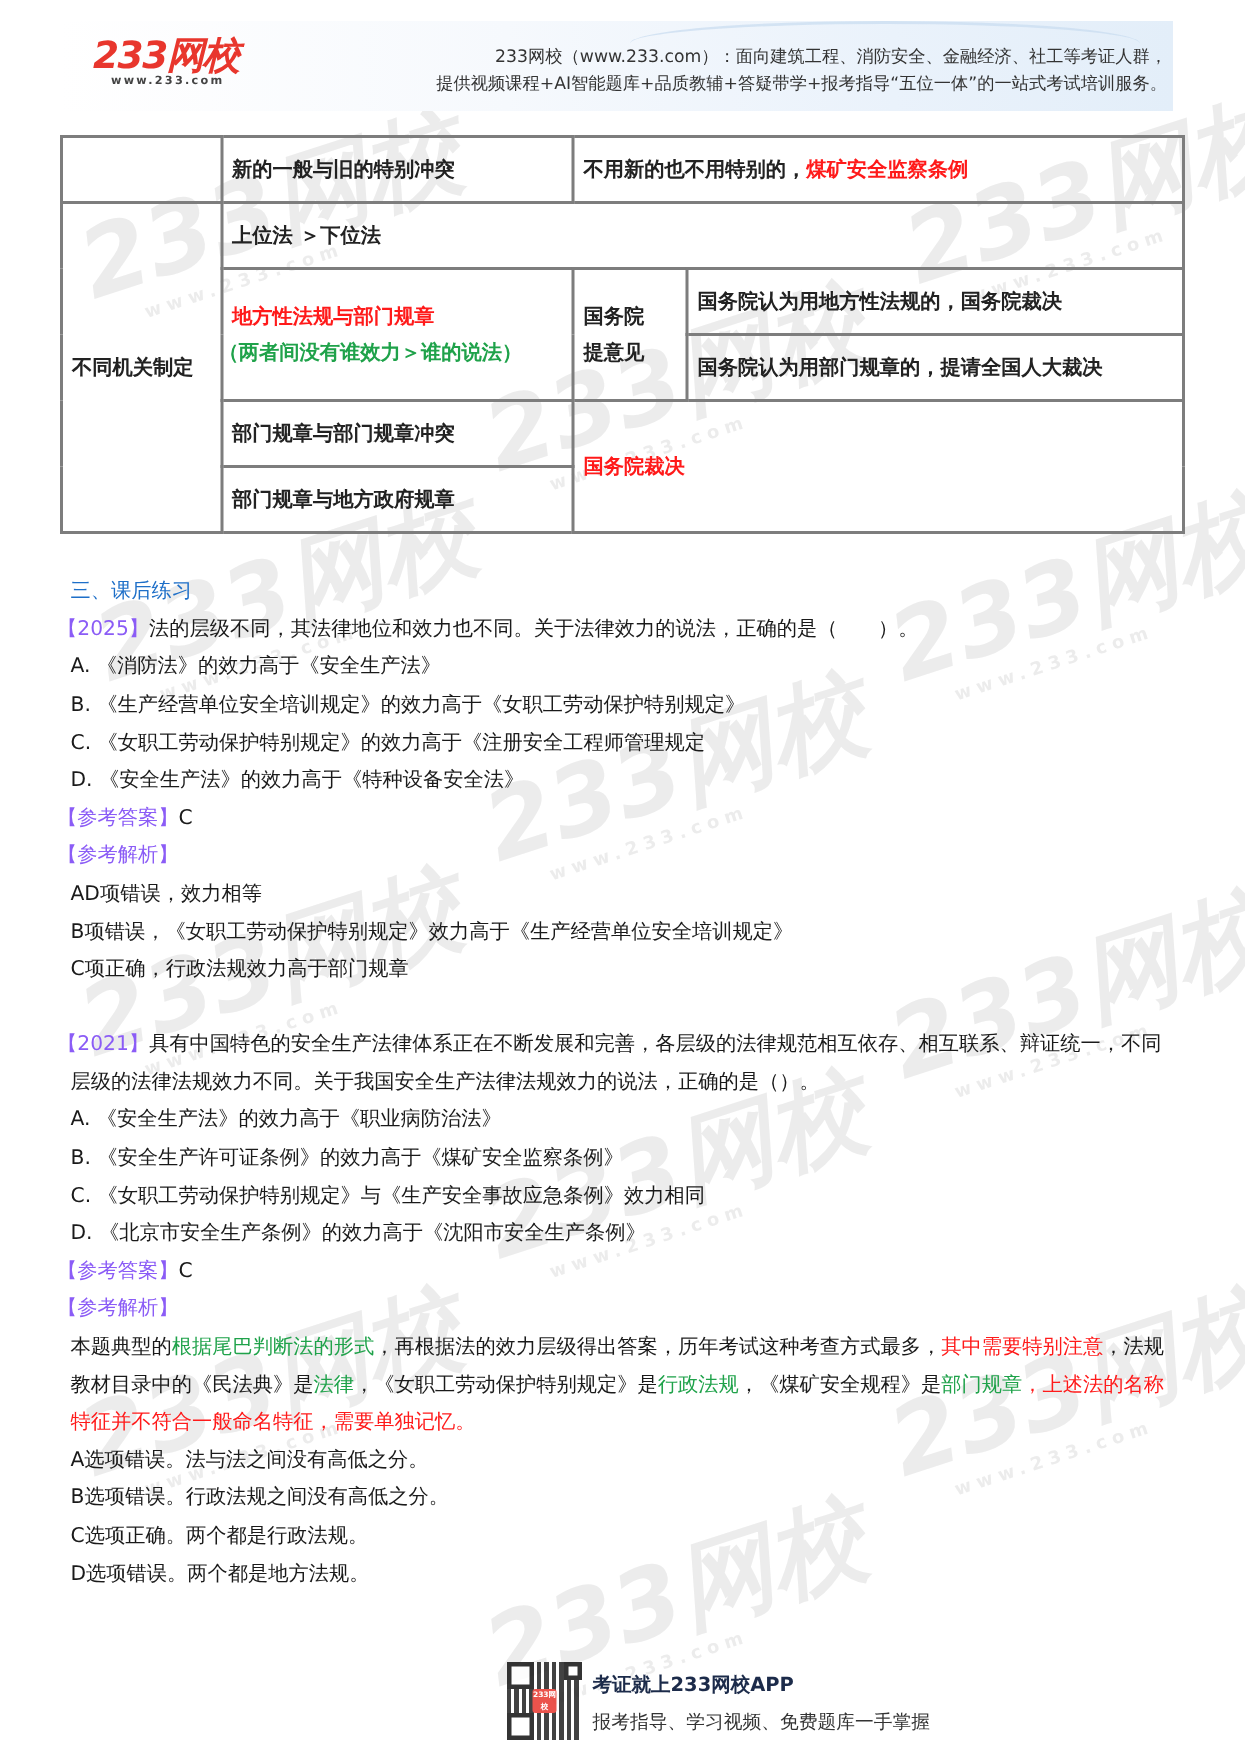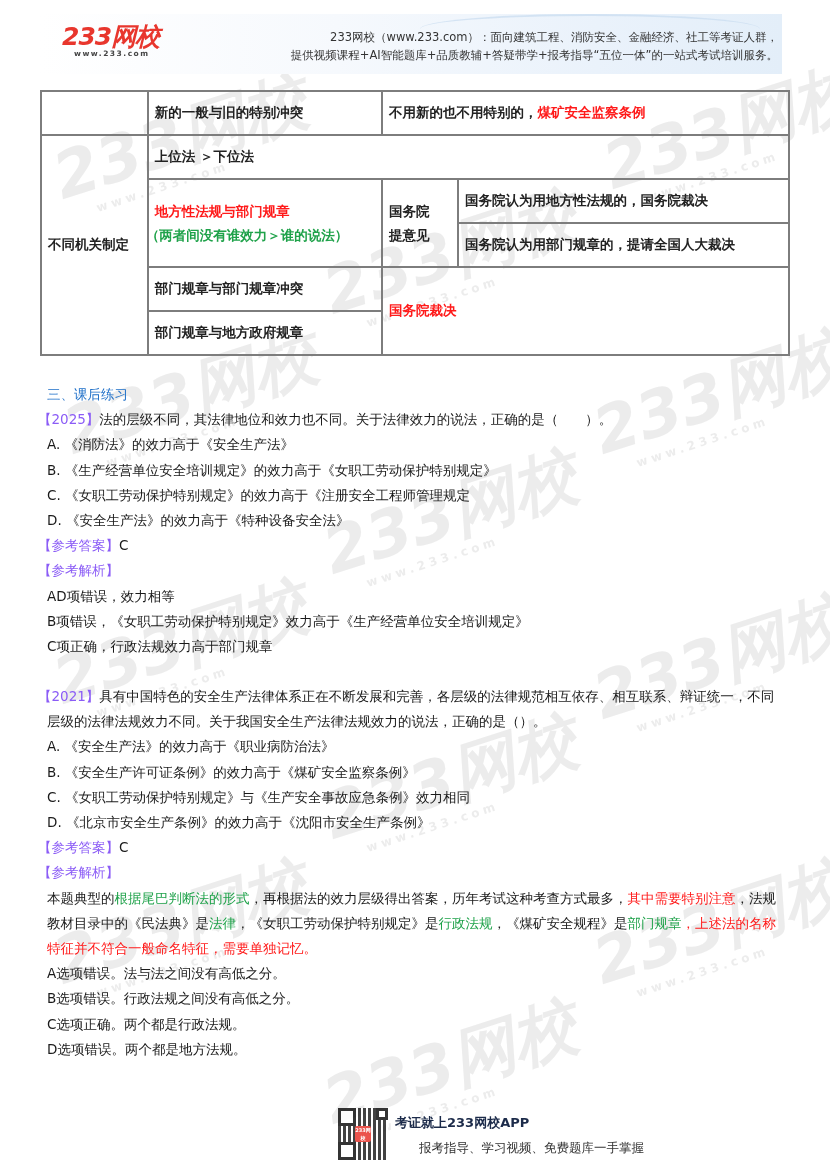--- a/index.html
+++ b/index.html
@@ -69,21 +69,21 @@
     content: ""; position: absolute; width: 12px; height: 12px; border: 3px solid #111; background: #fff;
   }
   .qr::before { left: 0; top: 0; }
   .qr::after { left: 0; bottom: 0; }
   .qr-badge {
     position: absolute; left: 17px; top: 18px; width: 16px; height: 16px; background: #e8362d;
     color: #fff; font-size: 5px; text-align: center; line-height: 8px; font-weight: bold; border-radius: 2px;
   }
   .qr-corner { position: absolute; right: 0; top: 0; width: 12px; height: 12px; border: 3px solid #111; background: #fff; }
   .footer-title { position: absolute; left: 57px; top: 6px; font-size: 13px; font-weight: bold; color: #1c2b4a; }
-  .footer-sub { position: absolute; left: 57px; top: 32px; font-size: 12.5px; color: #333; white-space: nowrap; margin-left: 24px; }
+  .footer-sub { position: absolute; left: 57px; top: 32px; font-size: 12.5px; color: #333; white-space: nowrap; }
 </style>
 </head>
 <body>
 
 <div class="wm" style="left:50px;top:95px;"><span>233网校</span><small>www.233.com</small></div>
 <div class="wm" style="left:600px;top:85px;"><span>233网校</span><small>www.233.com</small></div>
 <div class="wm" style="left:320px;top:210px;"><span>233网校</span><small>www.233.com</small></div>
 <div class="wm" style="left:60px;top:350px;"><span>233网校</span><small>www.233.com</small></div>
 <div class="wm" style="left:590px;top:350px;"><span>233网校</span><small>www.233.com</small></div>
 <div class="wm" style="left:320px;top:470px;"><span>233网校</span><small>www.233.com</small></div>

